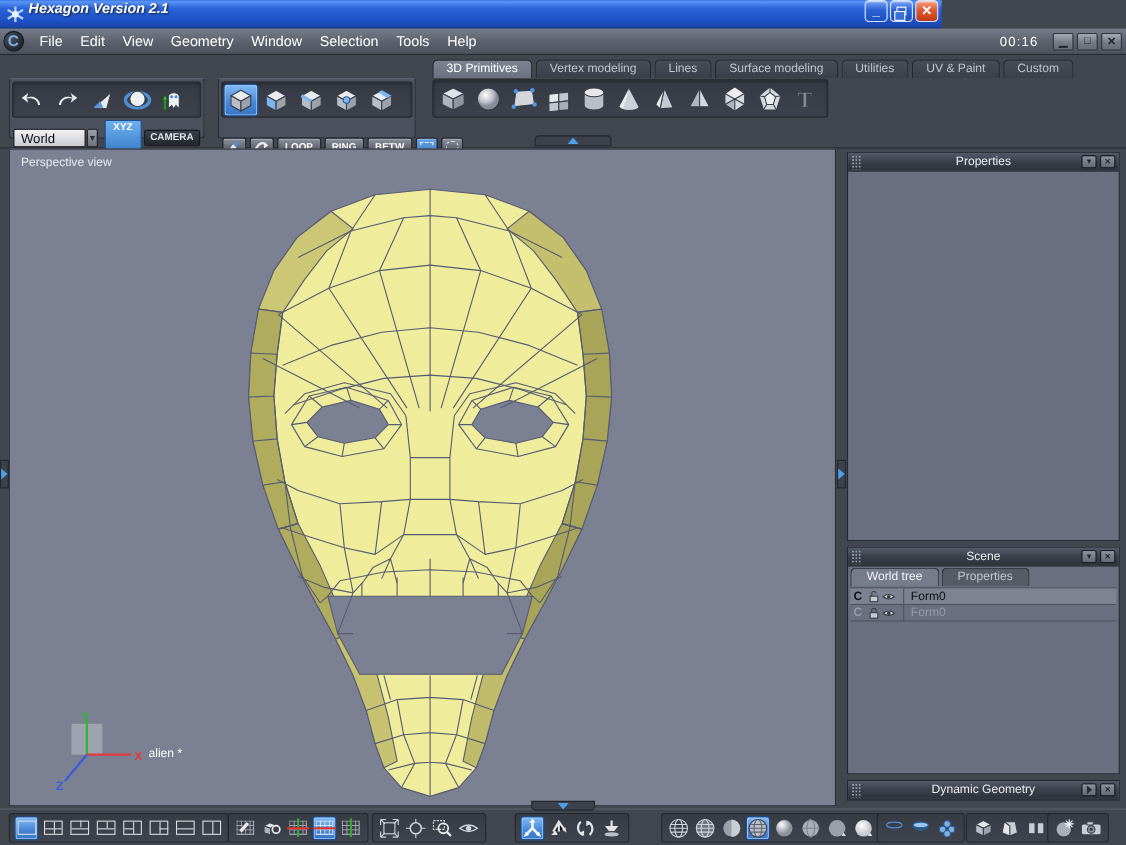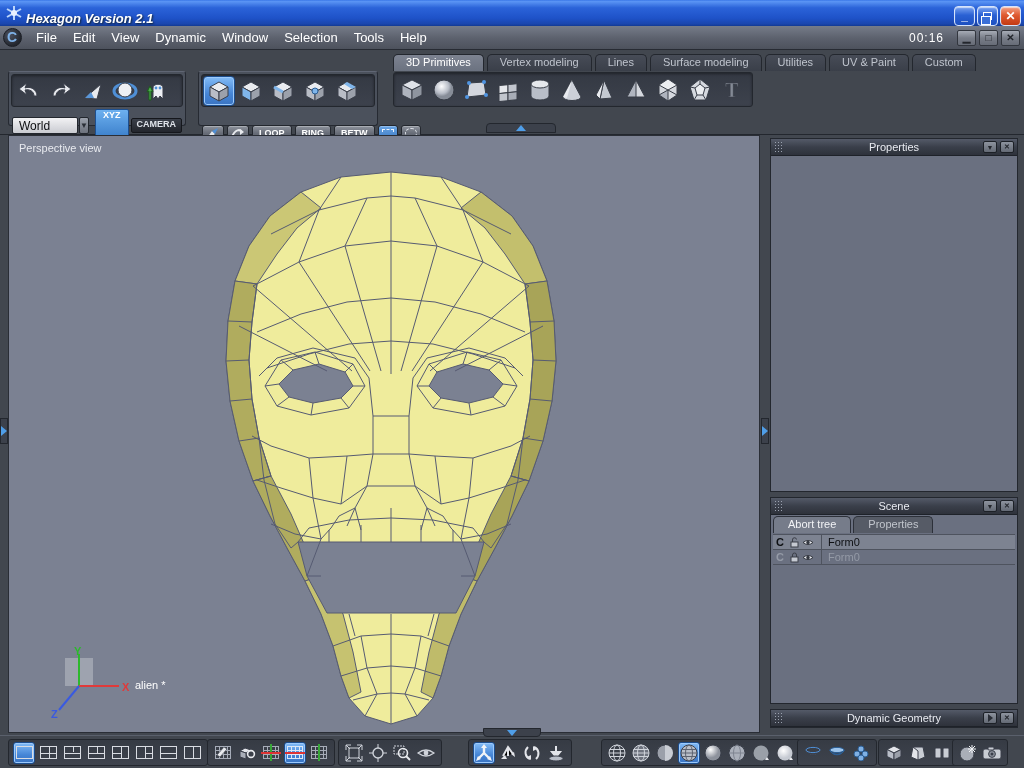--- a/index.html
+++ b/index.html
@@ -2,23 +2,23 @@
 <html><head>
 <meta charset="utf-8">
 <style>
   html,body{margin:0;padding:0;width:1024px;height:768px;overflow:hidden;
     background:#42474f;font-family:"Liberation Sans",sans-serif;
     -webkit-font-smoothing:antialiased;}
   *{box-sizing:border-box;}
   .abs{position:absolute;}
 
   
-  .titlebar{position:absolute;left:0;top:0;width:1024px;height:26px;
+  .titlebar{position:absolute;left:0;top:0;width:856px;height:26px;
     background:linear-gradient(180deg,#3a77e8 0%,#5a94f4 6%,#2b63d9 30%,#1e52c8 70%,#1b46ad 92%,#123a93 100%);
-    display:flex;align-items:flex-end;color:#fff;}
+    display:flex;align-items:flex-start;color:#fff;}
   .titletext{font-size:13px;font-weight:bold;text-shadow:1px 1px 2px #123;margin-left:6px;font-style:italic;}
   .xpbtn{width:21px;height:20px;border-radius:4px;border:1px solid #d6e4fb;margin-left:2px;
     display:flex;align-items:center;justify-content:center;color:#fff;font-size:12px;font-weight:bold;
     background:linear-gradient(180deg,#7ba4f2,#2a61d4 45%,#1c4fc0);box-shadow:inset 0 1px 1px rgba(255,255,255,.6);}
   .xpbtn.close{background:linear-gradient(180deg,#f3a388,#df5a31 45%,#c33a14);}
   .restore-glyph{width:9px;height:8px;border:1px solid #fff;position:relative;background:transparent;}
   .restore-glyph:before{content:"";position:absolute;left:-3px;top:3px;width:8px;height:7px;border:1px solid #fff;background:#3a6fd8;}
 
   
   .menubar{position:absolute;left:0;top:26px;width:1024px;height:24px;
@@ -152,21 +152,21 @@
       </div>
     <div class="xpbtn close">✕</div>
   </div>
 </div>
 
 <div class="menubar">
   <div class="applogo"></div>
   <div class="menuitem">File</div>
   <div class="menuitem">Edit</div>
   <div class="menuitem">View</div>
-  <div class="menuitem">Dynamic</div>
+  <div class="menuitem">Geometry</div>
   <div class="menuitem">Window</div>
   <div class="menuitem">Selection</div>
   <div class="menuitem">Tools</div>
   <div class="menuitem">Help</div>
   <div class="menutimer">00:16</div>
   <div style="display:flex;margin-left:10px">
     <div class="winbtn">▁</div>
     <div class="winbtn">□</div>
     <div class="winbtn">✕</div>
   </div>
@@ -457,21 +457,21 @@
 <div class="rpanel" style="top:497px;height:207px">
   <div class="phead">
     <div class="dragdots"></div>
     <div class="ptitle">Scene</div>
     <div class="pbtns">
       <div class="pbtn">▼</div>
       <div class="pbtn">✕</div>
     </div>
   </div>
   <div class="stabs">
-    <div class="stab active">Abort tree</div>
+    <div class="stab active">World tree</div>
     <div class="stab idle">Properties</div>
   </div>
   <div style="position:absolute;left:2px;top:36px;right:2px;bottom:27px;background:#6a7080;border-top:1px solid #4e535e">
     <div class="srow rowsel">
       <div class="cglyph bright">C</div>
       <div class="icn">
           <svg width="9" height="11">
             <rect x="1" y="5" width="7" height="5" fill="#c6cad2" stroke="#3b3f48"></rect>
             <path d="M2.5,5 V3 a2,2 0 0 1 4,-0.5" fill="none" stroke="#3b3f48"></path>
           </svg>

